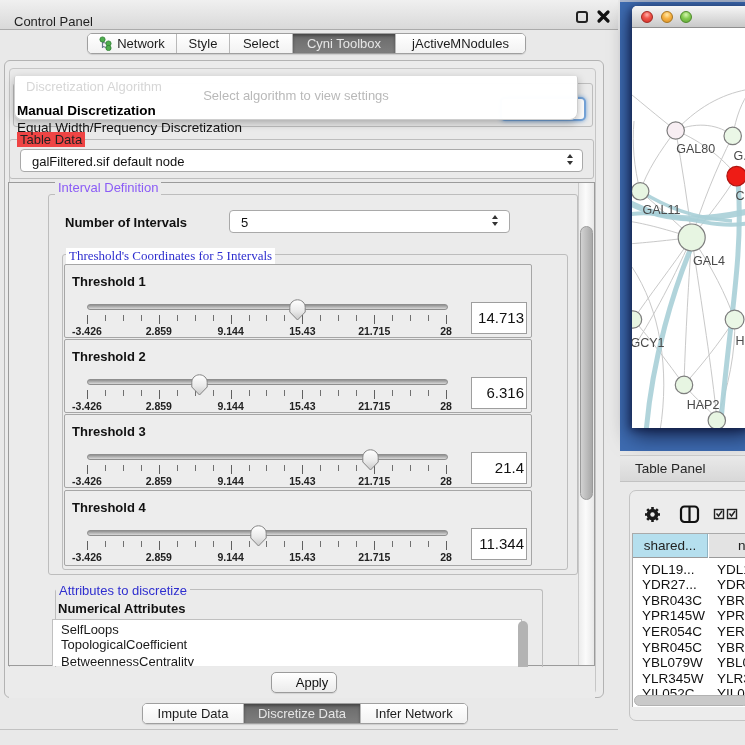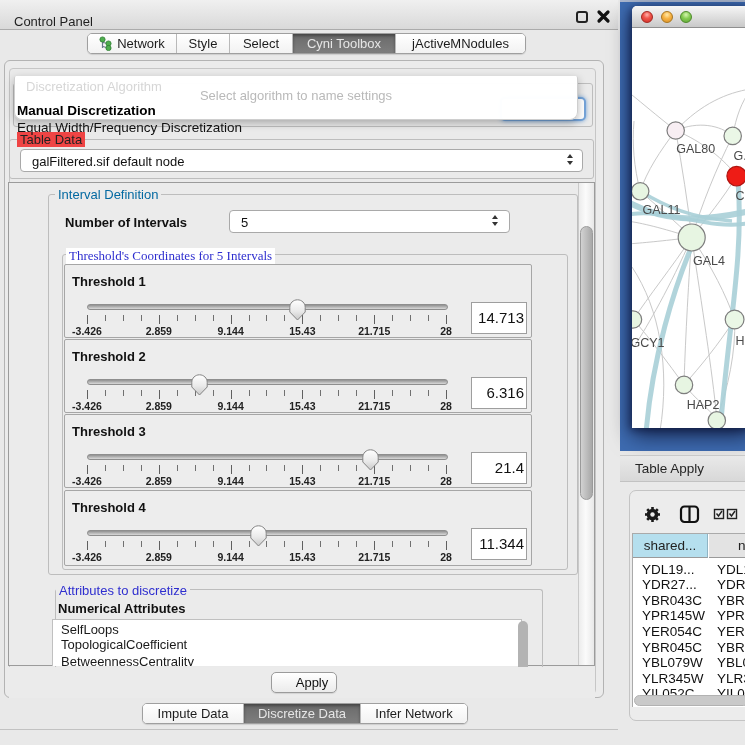--- a/index.html
+++ b/index.html
@@ -171,21 +171,21 @@
         <span class="up"></span>
         <span class="dn"></span>
       </span>
   </div>
 
   <div id="scrollpane" class="abs"></div>
   <div id="vtrack" class="abs"></div>
   <div id="vthumb" class="abs"></div>
 
   <div class="group" style="left:48px; top:194px; width:530px; height:381px;"></div>
-  <div class="glabel" style="left:55px; top:187px; color:#0369a1; background:#ebebeb;">Interval Definition</div>
+  <div class="glabel" style="left:55px; top:180px; color:#8b5cf6; background:#ebebeb;">Interval Definition</div>
 
   <div style="position:absolute; left:65px; top:215px; font-size:13px; font-weight:bold; color:#111;">Number of Intervals</div>
   <div class="combo" style="left:229px; top:210px; width:281px; height:23px;">
     <span class="ct">5</span>
     <span class="arrows" style="right:10px; top:4px;">
         <span class="up"></span>
         <span class="dn"></span>
       </span>
   </div>
 
@@ -321,21 +321,21 @@
 
   <div id="bottomtabs" class="seg abs">
     <div class="s" style="width:101px;">Impute Data</div>
     <div class="s sel" style="width:117px;">Discretize Data</div>
     <div class="s" style="width:106px;">Infer Network</div>
   </div>
   <div class="abs" style="left:0; top:729px; width:618px; height:1px; background:#c2c2c2;"></div>
 
   <div id="overlay" class="abs">
     <div class="ghost">Discretization Algorithm</div>
-    <div class="hint">Select algorithm to name settings</div>
+    <div class="hint">Select algorithm to view settings</div>
     <div class="m1">Manual Discretization</div>
     <div class="m2">Equal Width/Frequency Discretization</div>
   </div>
 
   <div id="blue" class="abs"></div>
   <div id="netwin" class="abs">
     <div id="nettitle">
       <div id="lred" class="light"></div>
       <div id="lyellow" class="light"></div>
       <div id="lgreen" class="light"></div>
@@ -392,21 +392,21 @@
 <text x="10.5" y="184.5">GAL11</text>
 <text x="61" y="236">GAL4</text>
 <text x="-1.5" y="318.4">GCY1</text>
 <text x="103.5" y="315.5">H</text>
 <text x="54.7" y="380.4">HAP2</text>
 </g>
 </svg>
     </div>
   </div>
 
-  <div id="tpbar" class="abs">Table Apply</div>
+  <div id="tpbar" class="abs">Table Panel</div>
   <div id="tpbox" class="abs"></div>
   <svg class="abs" style="left:643px; top:505px;" width="100" height="20" viewBox="0 0 100 20">
 <g fill="#1a1a1a">
 <circle cx="9.5" cy="9.5" r="5.6"></circle>
 <g stroke="#1a1a1a" stroke-width="2.6">
 <line x1="9.5" y1="2" x2="9.5" y2="17"></line>
 <line x1="2" y1="9.5" x2="17" y2="9.5"></line>
 <line x1="4.2" y1="4.2" x2="14.8" y2="14.8"></line>
 <line x1="14.8" y1="4.2" x2="4.2" y2="14.8"></line>
 </g>

